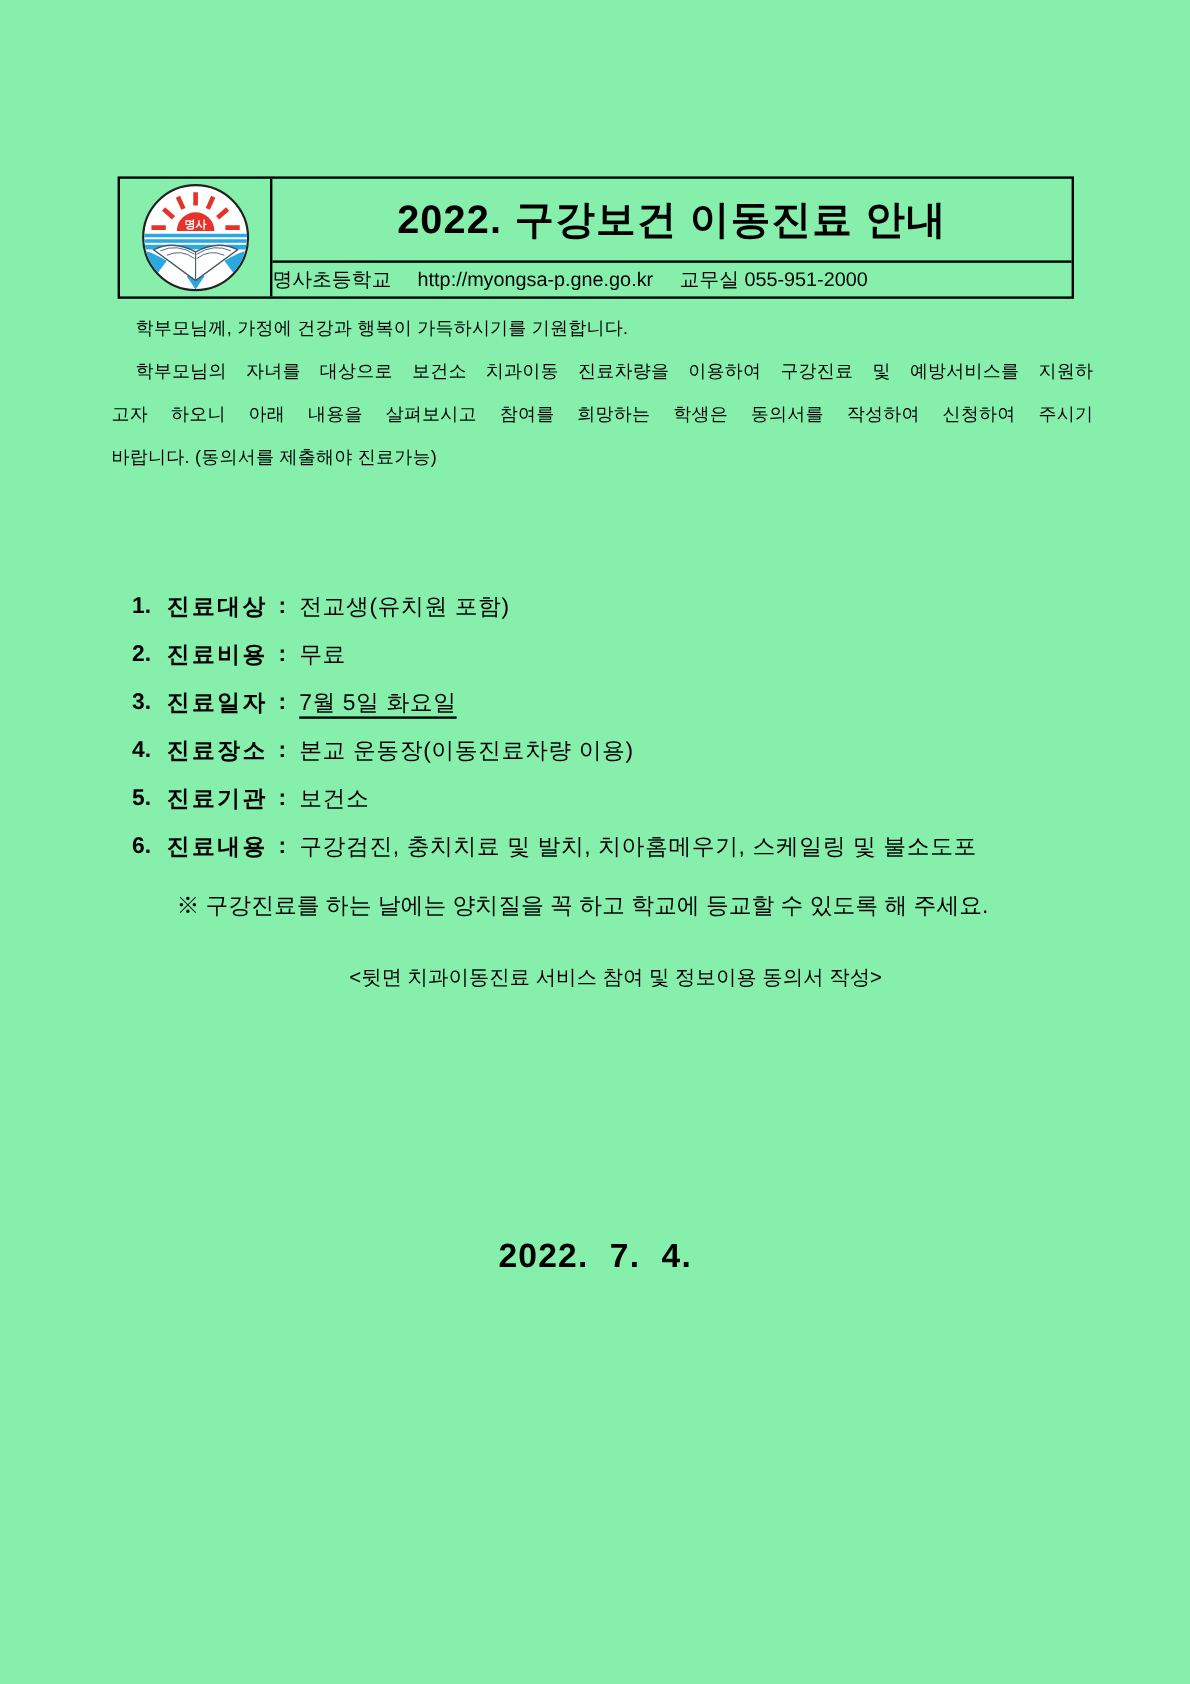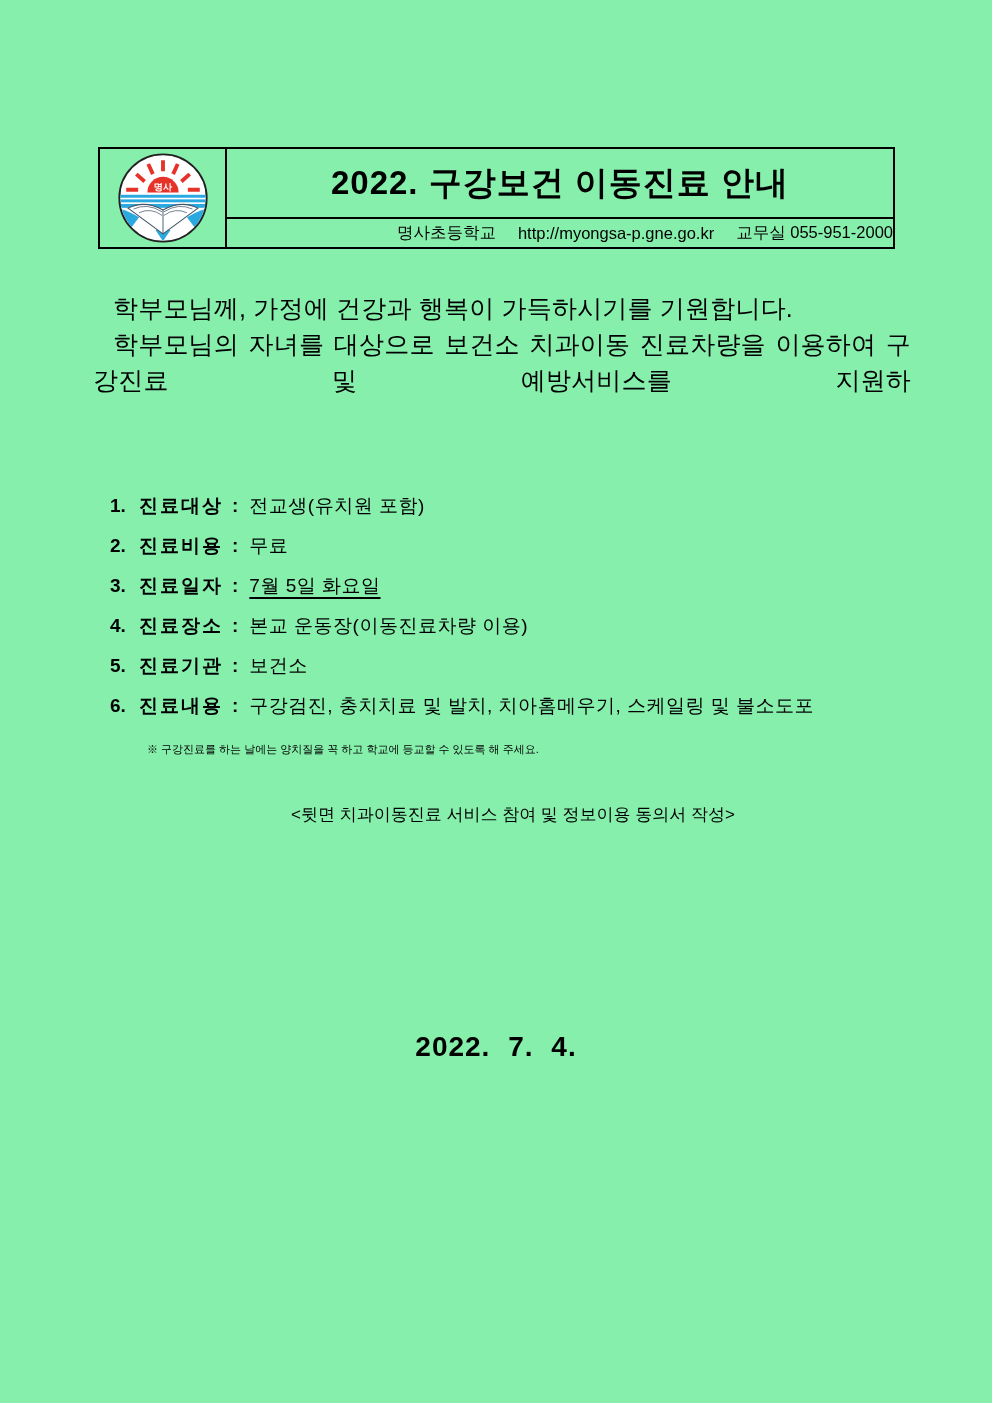--- a/index.html
+++ b/index.html
@@ -24,45 +24,45 @@
     display: flex; align-items: center; justify-content: center;
   }
   .header-right { flex: 1; display: flex; flex-direction: column; }
   .title-row {
     flex: 1; display: flex; align-items: center; justify-content: center;
     font-size: 33px; font-weight: bold; letter-spacing: 1px; white-space: nowrap;
   }
   .subtitle-row {
     height: 30px; flex: 0 0 30px;
     border-top: 2px solid #000; box-sizing: border-box;
-    display: flex; align-items: center; justify-content: flex-end;
+    display: flex; align-items: center; justify-content: flex-start;
     gap: 22px; font-size: 16.5px; white-space: nowrap;
   }
 
   
   .paragraphs {
     position: absolute; left: 93px; top: 256px; width: 818px;
-    font-size: 25px; line-height: 36px; letter-spacing: 0.2px; margin-top: 34px;
+    font-size: 15px; line-height: 36px; letter-spacing: 0.2px;
   }
   .pline { white-space: nowrap; }
   .indent { text-indent: 20px; }
   .jline { white-space: normal; text-align: justify; text-align-last: justify; }
 
   
   .list { position: absolute; left: 110px; top: 486px; width: 800px; }
   .list-row { display: flex; align-items: center; height: 40px; font-size: 19px; white-space: nowrap; }
   .list-no { width: 22px; flex: 0 0 22px; font-weight: bold; }
   .list-label { font-weight: bold; margin-left: 7px; letter-spacing: 2px; }
   .list-colon { margin-left: 9px; font-weight: bold; }
   .list-value { margin-left: 11px; letter-spacing: 0.5px; }
   .u { text-decoration: underline; text-underline-offset: 5px; text-decoration-thickness: 1.5px; text-align: right; }
 
   .note {
     position: absolute; left: 147px; top: 742px; width: 780px;
-    font-size: 11px; white-space: nowrap;
+    font-size: 19px; white-space: nowrap;
   }
   .back-note {
     position: absolute; left: 0; top: 803px; width: 992px;
     text-align: center; font-size: 17px; padding-left: 17px;
   }
 
   
   .date-line {
     position: absolute; left: 0; top: 1031px; width: 992px;
     text-align: center; font-size: 28px; font-weight: bold; word-spacing: 9px; letter-spacing: 1px;
@@ -126,20 +126,22 @@
         <span>명사초등학교</span>
         <span>http://myongsa-p.gne.go.kr</span>
         <span>교무실 055-951-2000</span>
       </div>
     </div>
   </div>
 
   <div class="paragraphs">
     <div class="pline indent">학부모님께, 가정에 건강과 행복이 가득하시기를 기원합니다.</div>
     <div class="jline indent">학부모님의 자녀를 대상으로 보건소 치과이동 진료차량을 이용하여 구강진료 및 예방서비스를 지원하</div>
+    <div class="jline">고자 하오니 아래 내용을 살펴보시고 참여를 희망하는 학생은 동의서를 작성하여 신청하여 주시기</div>
+    <div class="pline">바랍니다. (동의서를 제출해야 진료가능)</div>
   </div>
 
   <div class="list">
     <div class="list-row">
       <span class="list-no">1.</span>
       <span class="list-label">진료대상</span>
       <span class="list-colon">:</span>
       <span class="list-value">전교생(유치원 포함)</span>
     </div>
     <div class="list-row">

